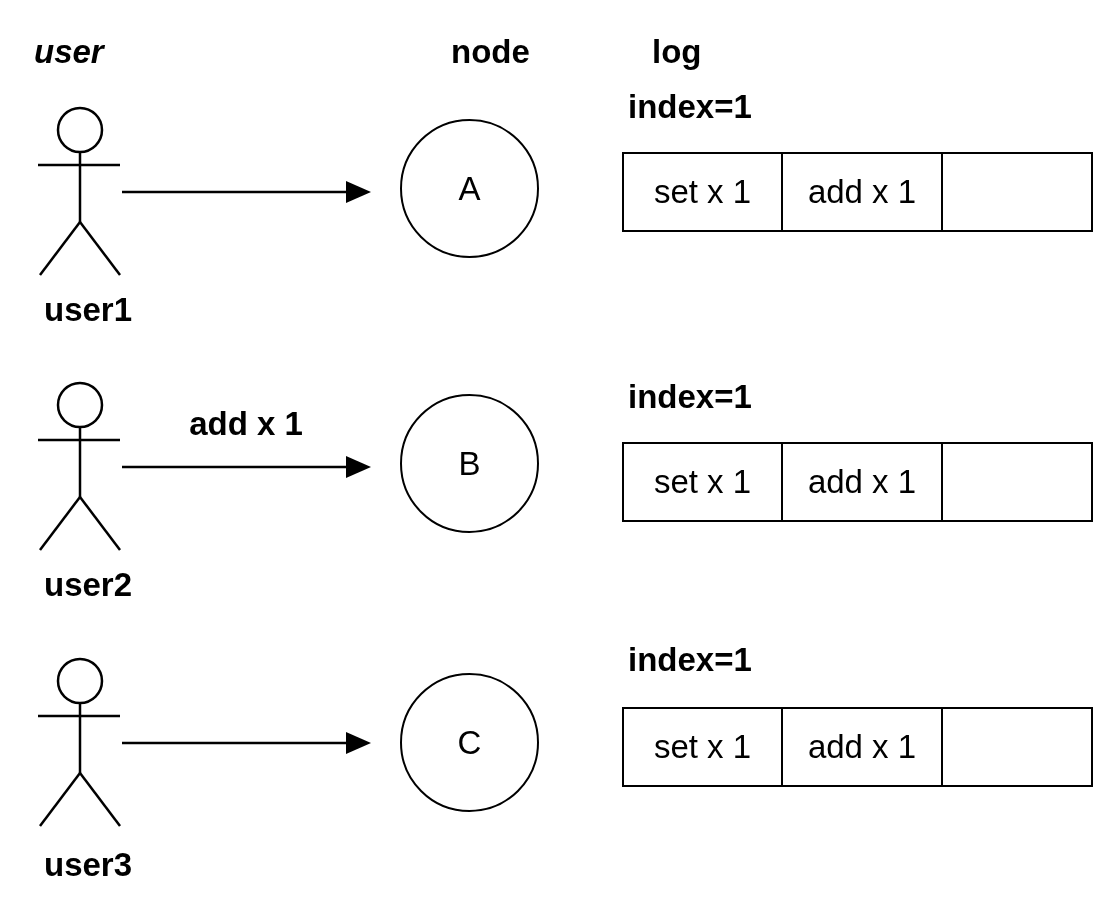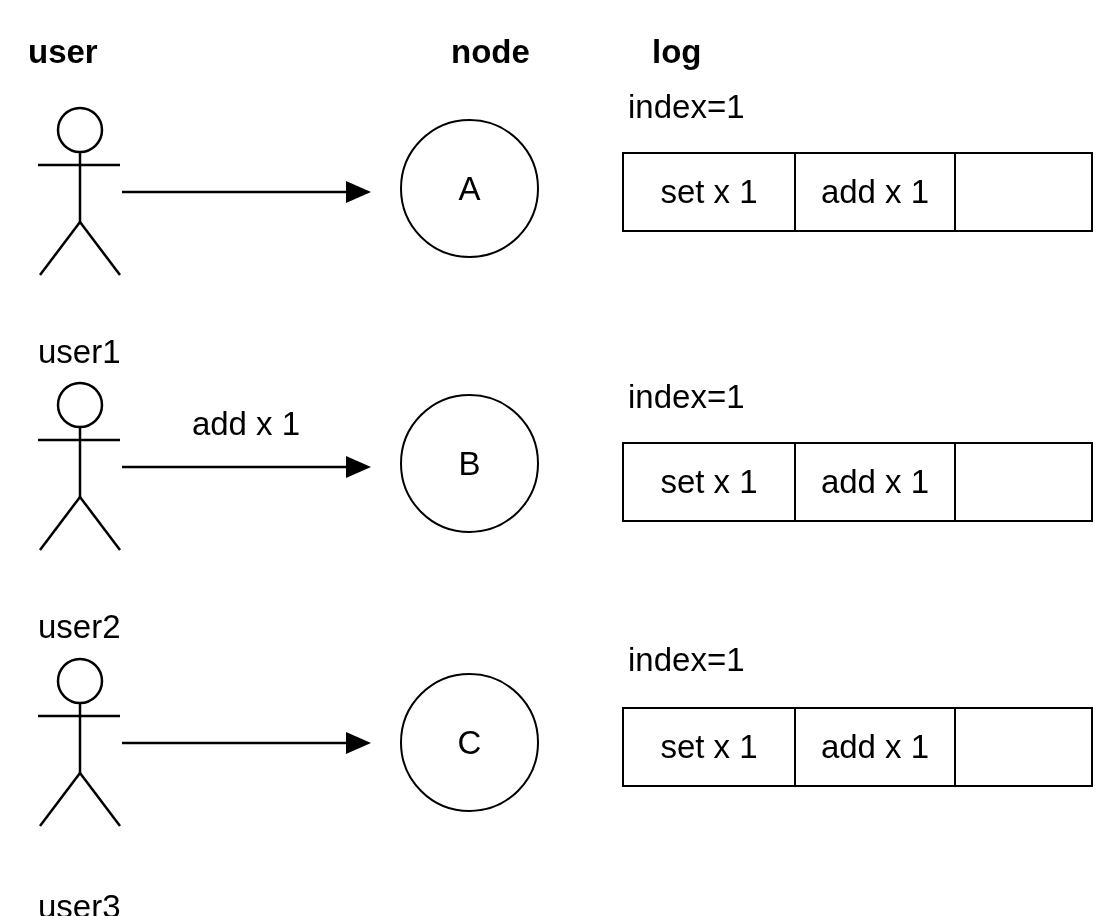--- a/index.html
+++ b/index.html
@@ -16,28 +16,29 @@
     color: #000000;
     overflow: hidden;
   }
   .abs { position: absolute; }
   .col-header {
     font-size: 33px;
     font-weight: bold;
     line-height: 1.2;
     white-space: nowrap;
   }
-  .hdr-user { left: 28px;  top: 32px; }
+  .hdr-user { left: 34px;  top: 32px; font-style: italic; }
   .hdr-node { left: 427px; top: 32px; margin-left: 24px; }
   .hdr-log  { left: 652px; top: 32px; }
 
   .label {
     font-size: 33px;
     line-height: 1.2;
     white-space: nowrap;
+    font-weight: bold;
   }
 
   
   .actor { left: 36px; width: 86px; height: 174px; }
   .actor.r0 { top: 104px; }
   .actor.r1 { top: 379px; }
   .actor.r2 { top: 655px; }
   .actor svg { display: block; }
 
   
@@ -46,21 +47,21 @@
   .msg.r1 { top: 404px; }
   .msg.r2 { top: 680px; }
 
   
   .arrow { left: 120px; width: 252px; height: 30px; }
   .arrow.r0 { top: 177px; }
   .arrow.r1 { top: 452px; }
   .arrow.r2 { top: 728px; }
 
   
-  .actor-name { left: 38px; margin-top: 42px; }
+  .actor-name { left: 44px; }
   .actor-name.r0 { top: 290px; }
   .actor-name.r1 { top: 565px; }
   .actor-name.r2 { top: 845px; }
 
   
   .node {
     left: 400px;
     width: 135px;
     height: 135px;
     border: 2.5px solid #000;
@@ -97,21 +98,21 @@
   .log-table.r2 { top: 707px; }
   .log-cell {
     border-right: 2px solid #000;
     box-sizing: border-box;
     display: flex;
     align-items: center;
     justify-content: center;
     font-size: 33px;
     white-space: nowrap;
   }
-  .log-cell.c0 { width: 172px; }
+  .log-cell.c0 { width: 159px; }
   .log-cell.c1 { width: 160px; }
   .log-cell.c2 { flex: 1; border-right: none; }
 
   svg line, svg circle { stroke: #000; stroke-width: 2.5; fill: none; }
   svg polygon { fill: #000; stroke: none; }
 </style>
 </head>
 <body>
 
 <div class="canvas">

